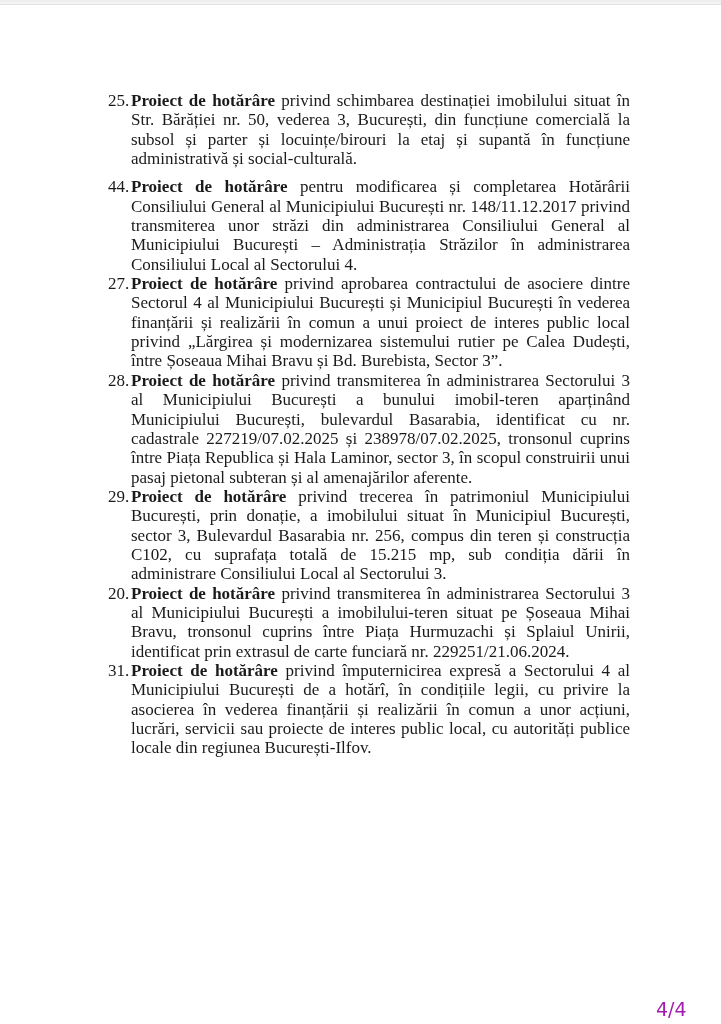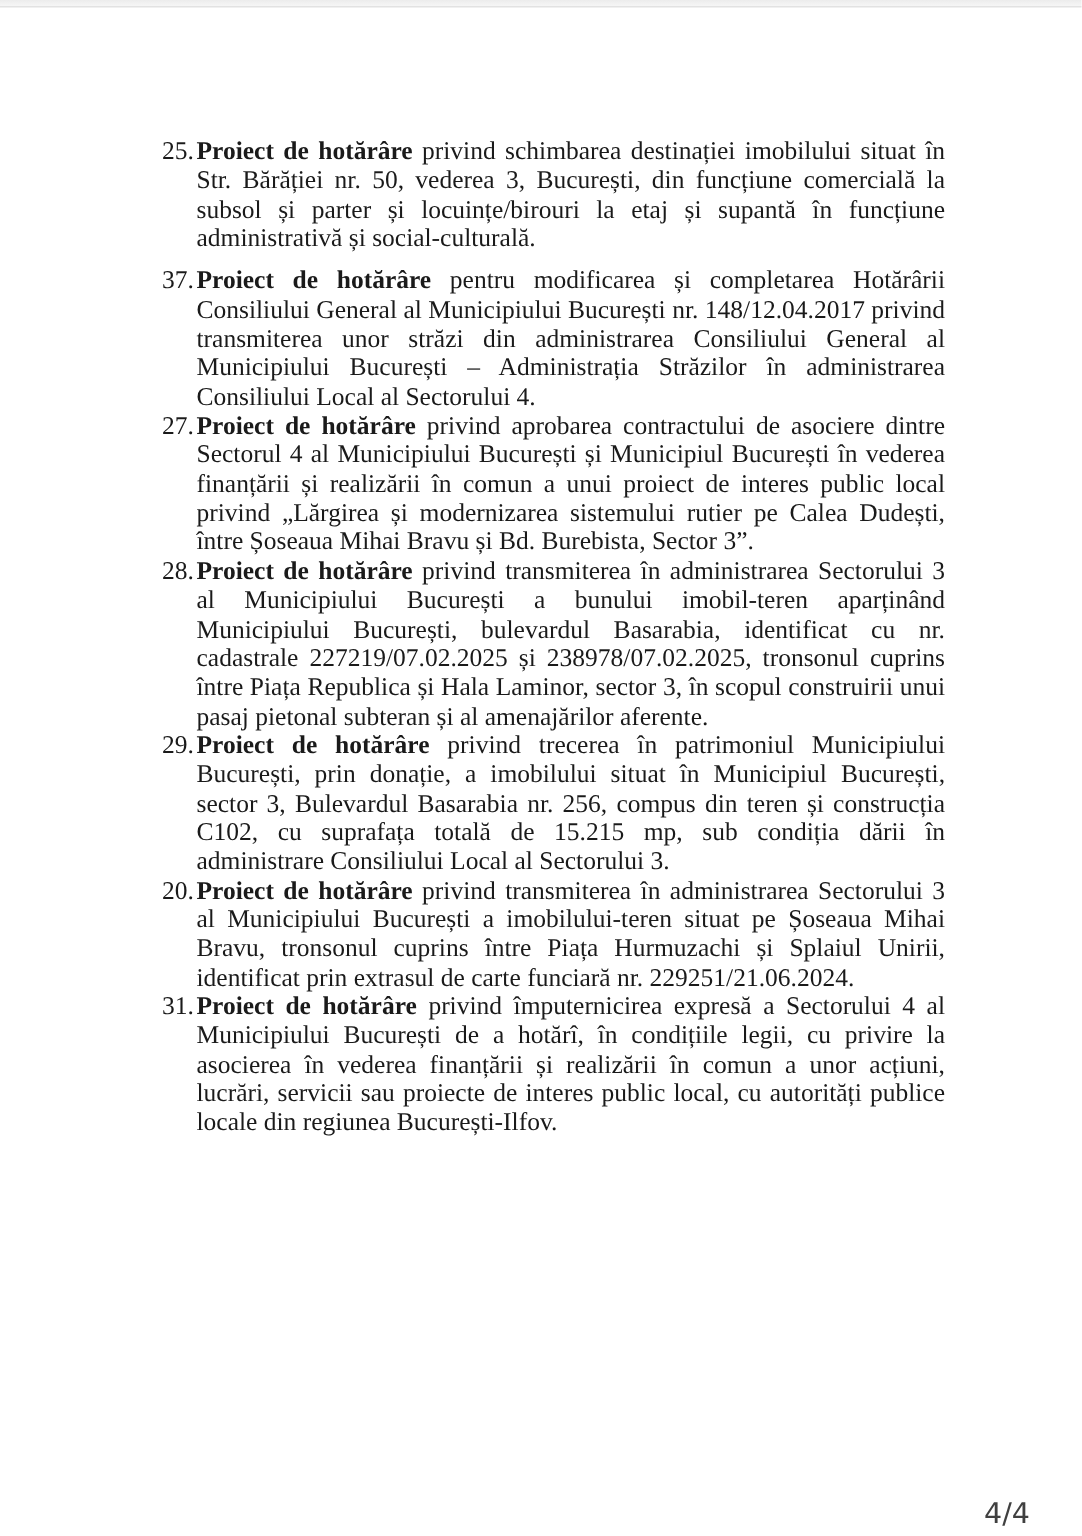--- a/index.html
+++ b/index.html
@@ -56,33 +56,33 @@
   }
   .bold {
     font-weight: bold;
   }
   .page-indicator {
     position: absolute;
     left: 656px;
     top: 998px;
     font-family: "DejaVu Sans", "Liberation Sans", sans-serif;
     font-size: 19px;
-    color: #404040;
+    color: #a21caf;
     letter-spacing: 0px;
   }
 </style>
 </head>
 <body>
 
 <div class="top-shadow"></div>
 
 <div class="page">
   <ol class="list">
     <li class="item gap-after"><span class="num">25.</span><span class="bold">Proiect de hotărâre</span><span> privind schimbarea destinației imobilului situat în Str. Bărăției nr. 50, vederea 3, București, din funcțiune comercială la subsol și parter și locuințe/birouri la etaj și supantă în funcțiune administrativă și social-culturală.</span></li>
-    <li class="item"><span class="num">37.</span><span class="bold">Proiect de hotărâre</span><span> pentru modificarea și completarea Hotărârii Consiliului General al Municipiului București nr. 148/12.04.2017 privind transmiterea unor străzi din administrarea Consiliului General al Municipiului București – Administrația Străzilor în administrarea Consiliului Local al Sectorului 4.</span></li>
+    <li class="item"><span class="num">44.</span><span class="bold">Proiect de hotărâre</span><span> pentru modificarea și completarea Hotărârii Consiliului General al Municipiului București nr. 148/11.12.2017 privind transmiterea unor străzi din administrarea Consiliului General al Municipiului București – Administrația Străzilor în administrarea Consiliului Local al Sectorului 4.</span></li>
     <li class="item"><span class="num">27.</span><span class="bold">Proiect de hotărâre</span><span> privind aprobarea contractului de asociere dintre Sectorul 4 al Municipiului București și Municipiul București în vederea finanțării și realizării în comun a unui proiect de interes public local privind „Lărgirea și modernizarea sistemului rutier pe Calea Dudești, între Șoseaua Mihai Bravu și Bd. Burebista, Sector 3”.</span></li>
     <li class="item"><span class="num">28.</span><span class="bold">Proiect de hotărâre</span><span> privind transmiterea în administrarea Sectorului 3 al Municipiului București a bunului imobil-teren aparținând Municipiului București, bulevardul Basarabia, identificat cu nr. cadastrale 227219/07.02.2025 și 238978/07.02.2025, tronsonul cuprins între Piața Republica și Hala Laminor, sector 3, în scopul construirii unui pasaj pietonal subteran și al amenajărilor aferente.</span></li>
     <li class="item"><span class="num">29.</span><span class="bold">Proiect de hotărâre</span><span> privind trecerea în patrimoniul Municipiului București, prin donație, a imobilului situat în Municipiul București, sector 3, Bulevardul Basarabia nr. 256, compus din teren și construcția C102, cu suprafața totală de 15.215 mp, sub condiția dării în administrare Consiliului Local al Sectorului 3.</span></li>
     <li class="item"><span class="num">20.</span><span class="bold">Proiect de hotărâre</span><span> privind transmiterea în administrarea Sectorului 3 al Municipiului București a imobilului-teren situat pe Șoseaua Mihai Bravu, tronsonul cuprins între Piața Hurmuzachi și Splaiul Unirii, identificat prin extrasul de carte funciară nr. 229251/21.06.2024.</span></li>
     <li class="item"><span class="num">31.</span><span class="bold">Proiect de hotărâre</span><span> privind împuternicirea expresă a Sectorului 4 al Municipiului București de a hotărî, în condițiile legii, cu privire la asocierea în vederea finanțării și realizării în comun a unor acțiuni, lucrări, servicii sau proiecte de interes public local, cu autorități publice locale din regiunea București-Ilfov.</span></li>
   </ol>
 </div>
 
 <div class="page-indicator">4/4</div>
 

